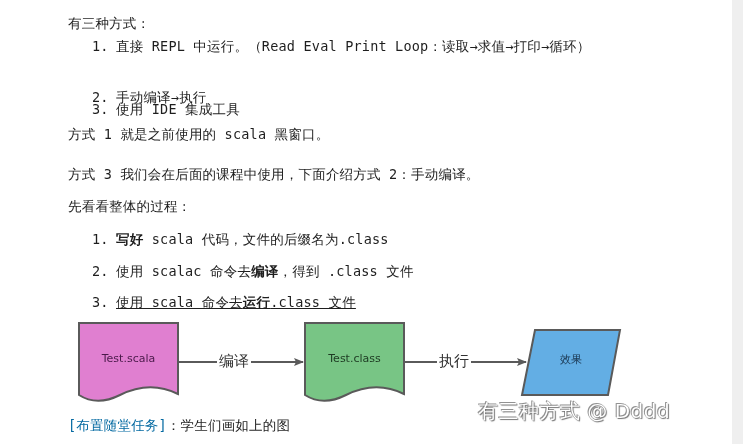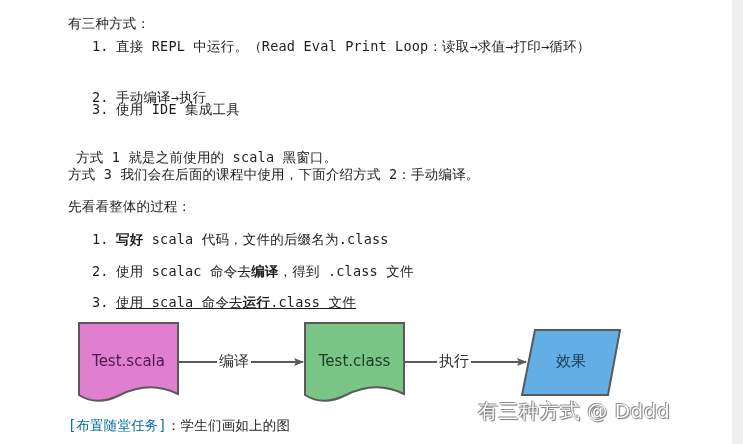--- a/index.html
+++ b/index.html
@@ -25,21 +25,21 @@
     .ind1 { left: 92px; }
     .num { display: inline-block; width: 24px; }
     b { font-weight: bold; text-align: center; }
     .task-link { color: #0369a1; }
 
     .diagram { position: absolute; left: 0; top: 0; width: 743px; height: 444px; pointer-events: none; }
     .diagram svg { position: absolute; left: 0; top: 0; }
     .shape-label {
       position: absolute;
       font-family: "DejaVu Sans", "Liberation Sans", sans-serif;
-      font-size: 15px;
+      font-size: 11px;
       text-align: center;
       white-space: nowrap;
       pointer-events: auto;
     }
     .edge-label {
       position: absolute;
       font-family: "DejaVu Sans", "Liberation Sans", sans-serif;
       font-size: 15px;
       background: #fff;
       color: #333;
@@ -68,21 +68,21 @@
   <div class="line ind1" style="top:37px;">
     <span class="num">1.</span><span>直接 REPL 中运行。（Read Eval Print Loop：读取→求值→打印→循环）</span>
   </div>
   <div class="line ind1" style="top:69px;margin-top:19px;">
     <span class="num">2.</span><span>手动编译→执行</span>
   </div>
   <div class="line ind1" style="top:100px;">
     <span class="num">3.</span><span>使用 IDE 集成工具</span>
   </div>
 
-  <div class="line ind0" style="top:148px;margin-left:8px;">方式 1 就是之前使用的 scala 黑窗口。</div>
+  <div class="line ind0" style="top:125px;">方式 1 就是之前使用的 scala 黑窗口。</div>
   <div class="line ind0" style="top:165px;">方式 3 我们会在后面的课程中使用，下面介绍方式 2：手动编译。</div>
   <div class="line ind0" style="top:197px;">先看看整体的过程：</div>
 
   <div class="line ind1" style="top:230px;">
     <span class="num">1.</span><b>写好</b><span> scala 代码，文件的后缀名为.class</span>
   </div>
   <div class="line ind1" style="top:262px;">
     <span class="num">2.</span><span>使用 scalac 命令去</span><b>编译</b><span>，得到 .class 文件</span>
   </div>
   <div class="line ind1" style="top:293px;text-decoration:underline;">

